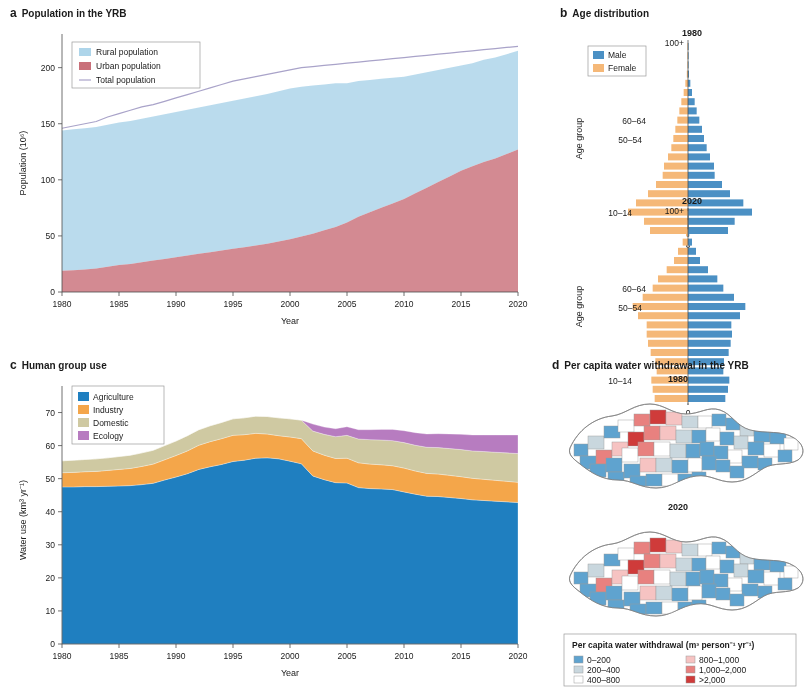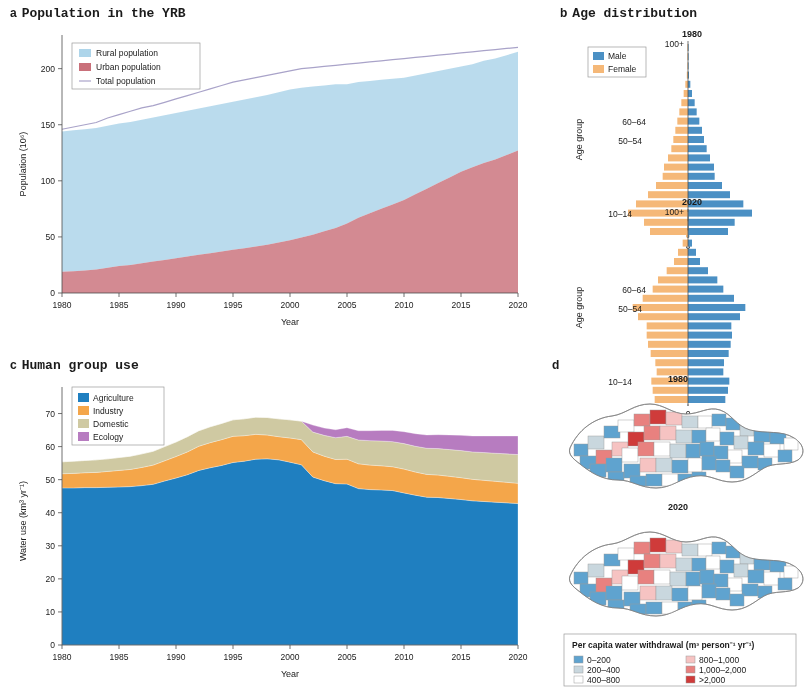--- a/index.html
+++ b/index.html
@@ -1,18 +1,18 @@
 <!DOCTYPE html>
 <html><head>
 <meta charset="utf-8">
 <style>
   html,body{margin:0;padding:0;background:#ffffff;}
   body{width:811px;height:699px;position:relative;font-family:"Liberation Sans",sans-serif;color:#1a1a1a;overflow:hidden;}
   .panel{position:absolute;}
-  .panel-label{font-weight:bold;font-size:13px;font-family:Liberation Mono, monospace;}
+  .panel-label{font-weight:bold;font-size:10px;}
   .panel-letter{font-weight:bold;font-size:12px;}
   .ttl{display:flex;align-items:baseline;gap:5px;}
   svg{display:block;overflow:visible;}
   text{font-family:"Liberation Sans",sans-serif;fill:#1a1a1a;}
   .tick{font-size:8.5px;}
   .axlbl{font-size:9px;}
   .legbox{fill:#ffffff;stroke:#9a9a9a;stroke-width:.7;}
   .legtxt{font-size:8.5px;}
   .mini-title{font-size:9px;font-weight:bold;}
   .axis{stroke:#4d4d4d;stroke-width:.8;}
@@ -243,20 +243,21 @@
       <rect x="68" y="46" width="11" height="9" fill="#cfc9a2"></rect>
       <text x="83" y="54" class="legtxt" text-anchor="start">Domestic</text>
       <rect x="68" y="59" width="11" height="9" fill="#b77cc0"></rect>
       <text x="83" y="67" class="legtxt" text-anchor="start">Ecology</text>
     </svg>
 </div>
 
 <div class="panel" style="left:552px;top:358px;width:255px;height:338px;">
   <div class="ttl">
     <span class="panel-letter">d</span>
+    <span class="panel-label">Per capita water withdrawal in the YRB</span>
   </div>
   <svg id="svg-d" width="255" height="322">
       <text x="126" y="10" class="mini-title" text-anchor="middle">1980</text>
       <g transform="translate(8,14)">
         <path d="M10,62 C18,44 34,32 52,30 C66,28 74,18 90,18 C104,18 112,28 126,28 C140,28 148,20 160,24 C172,28 176,40 190,44 C206,48 222,44 234,52 C244,58 246,68 238,74 C228,80 214,76 204,82 C194,88 186,96 172,96 C158,96 150,88 136,90 C120,92 112,102 96,102 C80,102 72,94 58,94 C42,94 30,86 20,78 C12,72 8,68 10,62 Z" fill="#ffffff" stroke="#8a8a8a" stroke-width="0.7"></path>
         <clipPath id="clip-8-14">
           <path d="M10,62 C18,44 34,32 52,30 C66,28 74,18 90,18 C104,18 112,28 126,28 C140,28 148,20 160,24 C172,28 176,40 190,44 C206,48 222,44 234,52 C244,58 246,68 238,74 C228,80 214,76 204,82 C194,88 186,96 172,96 C158,96 150,88 136,90 C120,92 112,102 96,102 C80,102 72,94 58,94 C42,94 30,86 20,78 C12,72 8,68 10,62 Z"></path>
         </clipPath>
         <g clip-path="url(#clip-8-14)">
           <rect x="14" y="58" width="14" height="12" fill="#5fa3cf" stroke="#9b9b9b" stroke-width="0.45"></rect>

